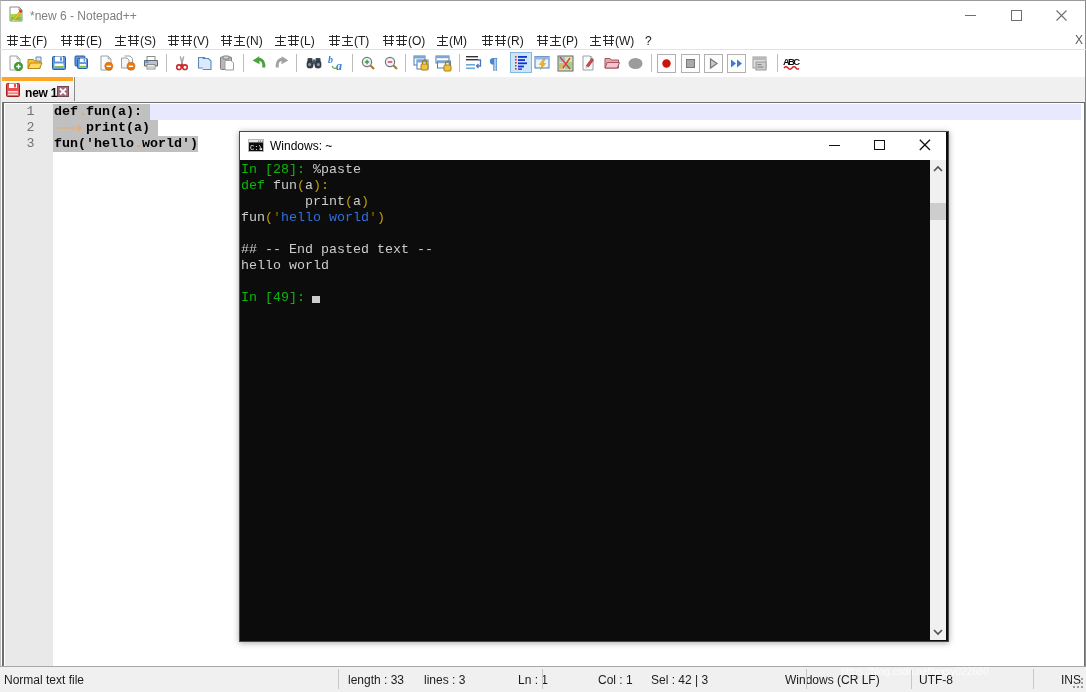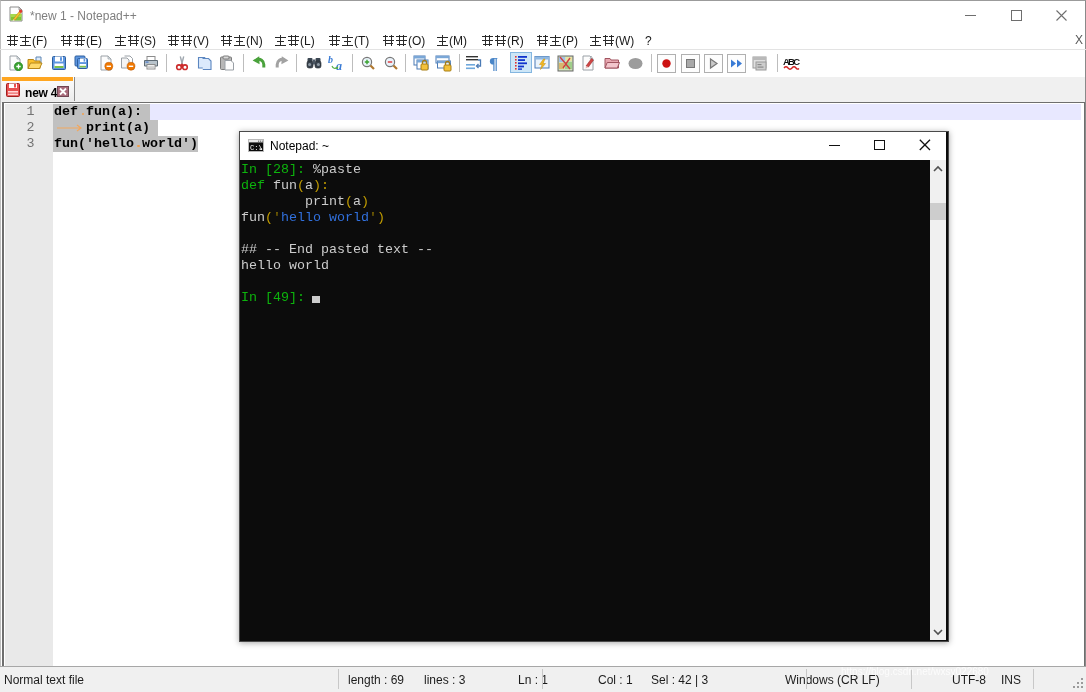--- a/index.html
+++ b/index.html
@@ -46,21 +46,21 @@
 
 <svg class="abs" style="left:8px;top:6px" width="17" height="17" viewBox="0 0 17 17">
  <path d="M2 1 L11 1 L14 4 L14 15 L2 15 Z" fill="#fdfdfd" stroke="#8c8c8c" stroke-width="1"></path>
  <path d="M2.5 8 L13.5 8 L13.5 14.5 L2.5 14.5 Z" fill="#7ec636"></path>
  <path d="M2.5 8 L13.5 8 L13.5 11 L2.5 11 Z" fill="#a6d94f"></path>
  <path d="M11 1 L14 4 L11 4 Z" fill="#d9d9d9" stroke="#8c8c8c" stroke-width=".8"></path>
  <path d="M5.2 13.2 L11.5 5.2 L13.2 6.5 L7 14.2 Z" fill="#f4c430" stroke="#b98a1d" stroke-width=".6"></path>
  <circle cx="12.6" cy="5.2" r="1.6" fill="#e03c31"></circle>
  <path d="M5.2 13.2 L7 14.2 L4.6 15.2 Z" fill="#e8e0c8"></path>
 </svg>
-<div class="abs" style="left:30px;top:9px;font-size:12px;color:#7f7f7f;">*new 1 - Notepad++</div>
+<div class="abs" style="left:30px;top:9px;font-size:12px;color:#7f7f7f;">*new 6 - Notepad++</div>
 
 <div class="abs" style="left:965px;top:15px;width:11px;height:1px;background:#6e6e6e"></div>
 <div class="abs" style="left:1011px;top:10px;width:9px;height:9px;border:1px solid #6e6e6e"></div>
 <svg class="abs" style="left:1056px;top:10px" width="11" height="11">
     <path d="M0.5 0.5 L10.5 10.5 M10.5 0.5 L0.5 10.5" stroke="#6e6e6e" stroke-width="1.1"></path>
   </svg>
 
 <div class="menuitem" style="left:6px"><span class="cj"></span><span class="cj b"></span><span class="lat">(F)</span></div>
 <div class="menuitem" style="left:60px"><span class="cj c"></span><span class="cj"></span><span class="lat">(E)</span></div>
 <div class="menuitem" style="left:114px"><span class="cj b"></span><span class="cj c"></span><span class="lat">(S)</span></div>
@@ -283,21 +283,21 @@
 <div class="abs" style="left:2px;top:77px;width:72px;height:24px;background:linear-gradient(#fdfdfd,#ececec);border-right:1px solid #8a8a8a;"></div>
 <div class="abs" style="left:2px;top:77px;width:71px;height:4px;background:#ffa621"></div>
 
 <svg class="abs" style="left:6px;top:83px" width="14" height="14" viewBox="0 0 14 14">
  <rect x="0.5" y="0.5" width="13" height="13" rx="1" fill="#e84f4f" stroke="#a02020"></rect>
  <rect x="3" y="0.5" width="8" height="4.5" fill="#fff"></rect>
  <rect x="8" y="1" width="2" height="3.5" fill="#e84f4f"></rect>
  <rect x="2" y="8" width="10" height="1.6" fill="#ffd7d7"></rect>
  <rect x="2" y="10.6" width="10" height="1.6" fill="#ffd7d7"></rect>
 </svg>
-<div class="abs" style="left:25px;top:86px;font-size:12px;color:#000;letter-spacing:-0.2px;font-weight:bold;font-family:'Liberation Sans',sans-serif;">new 4</div>
+<div class="abs" style="left:25px;top:86px;font-size:12px;color:#000;letter-spacing:-0.2px;font-weight:bold;font-family:'Liberation Sans',sans-serif;">new 1</div>
 
 <svg class="abs" style="left:57px;top:86px" width="12" height="11" viewBox="0 0 12 11">
  <rect x="0.5" y="0.5" width="11" height="10" fill="#a86a7a" stroke="#714653"></rect>
  <path d="M3 2.5 L9 8.5 M9 2.5 L3 8.5" stroke="#fff" stroke-width="1.8"></path>
 </svg>
 
 <div class="abs" style="left:2px;top:102px;width:1080px;height:564px;background:#fff;border-top:1.5px solid #6e6e6e;border-left:2px solid #6e6e6e;border-right:1.5px solid #6e6e6e;"></div>
 <div class="abs" style="left:5px;top:103.5px;width:47.5px;height:562px;background:#e9e9e9"></div>
 
 <div class="abs" style="left:150px;top:103.5px;width:931px;height:16px;background:#e8e8ff"></div>
@@ -322,21 +322,21 @@
 
 <svg class="abs" style="left:248px;top:139px" width="16" height="13" viewBox="0 0 16 13">
  <rect x="0.5" y="0.5" width="15" height="12" fill="#0c0c0c" stroke="#b9b9b9"></rect>
  <rect x="1" y="1" width="14" height="2.4" fill="#e8e8e8"></rect>
  <rect x="10" y="1.6" width="1.2" height="1.2" fill="#666"></rect>
     <rect x="12" y="1.6" width="1.2" height="1.2" fill="#666"></rect>
     <rect x="14" y="1.6" width="0.8" height="1.2" fill="#666"></rect>
  <text x="2" y="10.5" font-family="Liberation Mono,monospace" font-size="7" fill="#fff">C:\</text>
  <rect x="11.5" y="9.5" width="2.5" height="1.3" fill="#fff"></rect>
 </svg>
-<div class="abs" style="left:270px;top:139px;font-size:12px;color:#000;">Notepad: ~</div>
+<div class="abs" style="left:270px;top:139px;font-size:12px;color:#000;">Windows: ~</div>
 
 <div class="abs" style="left:829px;top:145px;width:11px;height:1.3px;background:#111"></div>
 <div class="abs" style="left:874px;top:140px;width:8.5px;height:8px;border:1.3px solid #111"></div>
 <svg class="abs" style="left:919px;top:139px" width="12" height="12">
     <path d="M0.8 0.8 L11 11 M11 0.8 L0.8 11" stroke="#111" stroke-width="1.3"></path>
   </svg>
 
 <pre id="conpre"><span class="g">In [28]: </span>%paste
 <span class="g">def</span> fun<span class="y">(</span>a<span class="y">):</span>
         print<span class="y">(</span>a<span class="y">)</span>
@@ -352,28 +352,28 @@
 <svg class="abs" style="left:932px;top:165px" width="12" height="8">
     <path d="M2 6 L6 2 L10 6" stroke="#505050" stroke-width="1.6" fill="none"></path>
   </svg>
 <div class="abs" style="left:930px;top:203px;width:16px;height:17px;background:#cdcdcd"></div>
 <svg class="abs" style="left:932px;top:628px" width="12" height="8">
     <path d="M2 2 L6 6 L10 2" stroke="#505050" stroke-width="1.6" fill="none"></path>
   </svg>
 
 <div class="abs" style="left:0px;top:666px;width:1086px;height:26px;background:#f0f0f0;border-top:1px solid #a7a7a7;box-sizing:border-box;"></div>
 <div class="statxt" style="left:4px">Normal text file</div>
-<div class="statxt" style="left:348px">length : 69</div>
+<div class="statxt" style="left:348px">length : 33</div>
 <div class="statxt" style="left:424px">lines : 3</div>
 <div class="statxt" style="left:518px">Ln : 1</div>
 <div class="statxt" style="left:598px">Col : 1</div>
 <div class="statxt" style="left:651px">Sel : 42 | 3</div>
 <div class="statxt" style="left:785px">Windows (CR LF)</div>
-<div class="statxt" style="left:952px">UTF-8</div>
-<div class="statxt" style="left:1001px">INS</div>
+<div class="statxt" style="left:919px">UTF-8</div>
+<div class="statxt" style="left:1061px">INS</div>
 <div class="stasep" style="left:338px"></div>
 <div class="stasep" style="left:542px"></div>
 <div class="stasep" style="left:806px"></div>
 <div class="stasep" style="left:911px"></div>
 <div class="stasep" style="left:1033px"></div>
 <svg class="abs" style="left:1073px;top:678px" width="11" height="11">
  <g fill="#9a9a9a">
       <rect x="8" y="0" width="2" height="2"></rect>
       <rect x="8" y="4" width="2" height="2"></rect>
       <rect x="8" y="8" width="2" height="2"></rect>

